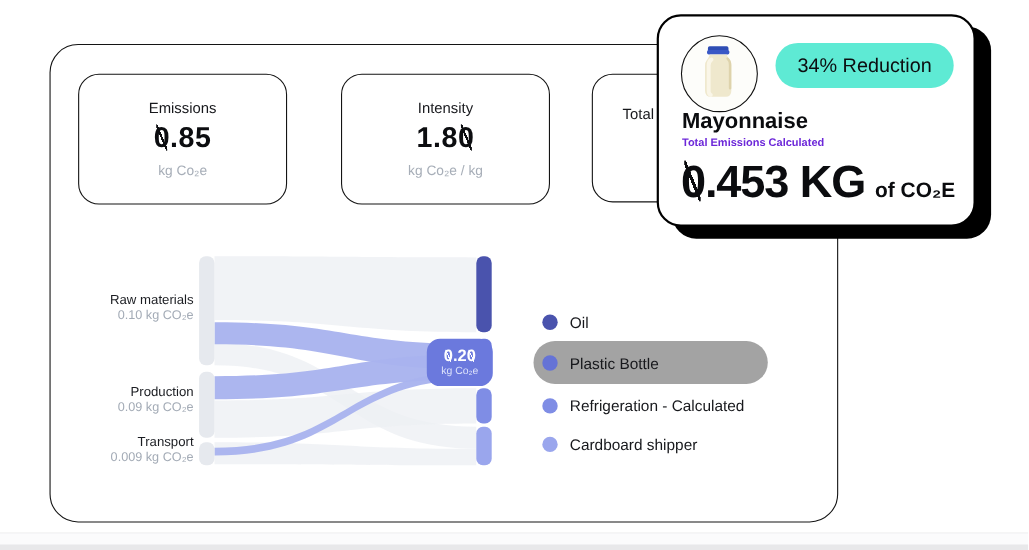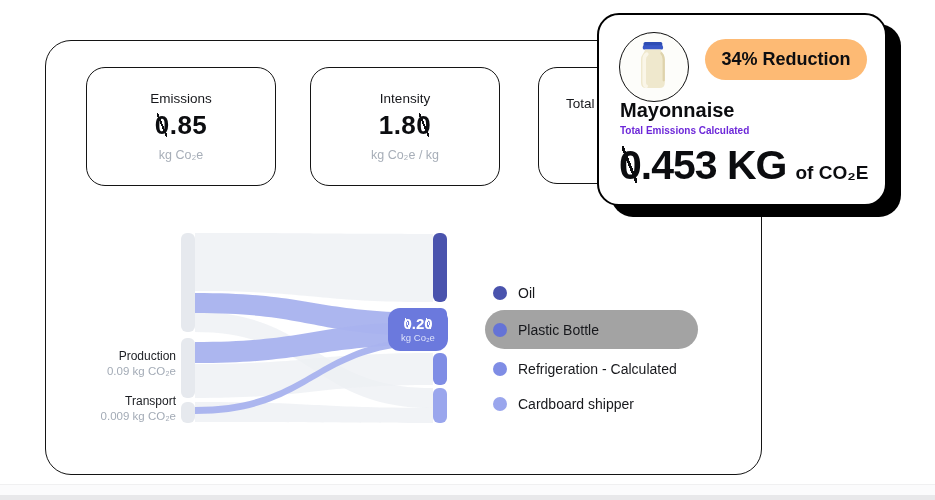--- a/index.html
+++ b/index.html
@@ -43,43 +43,43 @@
   .legend-row .legend-text{font-size:14px;color:#17181c;margin-left:11px;white-space:nowrap;}
   .legend-row.active{width:213px;height:39px;border-radius:20px;background:#a3a3a3;}
   .dot-0{background:#4a53ad;} .dot-1{background:#6573d6;} .dot-2{background:#7f8de5;} .dot-3{background:#9aa6ed;}
 
   
   .product-card{position:absolute;left:597px;top:13px;width:286px;height:189px;background:#fff;
                 border:2px solid #000;border-radius:22px;box-shadow:14px 11px 0 0 #000;z-index:10;}
   .jar-circle{position:absolute;left:20px;top:17px;width:68px;height:68px;border-radius:50%;
               border:1.5px solid #111;background:#fdfdfa;overflow:hidden;}
   .reduction-pill{position:absolute;left:106px;top:24px;width:162px;height:41px;border-radius:21px;
-                  background:#fdba74;display:flex;align-items:center;justify-content:center;
-                  font-size:18px;color:#0c0d10;font-weight:bold;}
+                  background:#5eead4;display:flex;align-items:center;justify-content:center;
+                  font-size:18px;color:#0c0d10;}
   .product-name{position:absolute;left:21px;top:84px;font-size:20px;font-weight:700;color:#0b0c0f;}
   .product-subtitle{position:absolute;left:21px;top:110px;font-size:10px;color:#6d28d9;font-weight:bold;}
   .product-total{position:absolute;left:20px;top:127px;display:flex;align-items:baseline;gap:9px;text-align:center;}
   .product-value{font-size:41px;font-weight:600;letter-spacing:-1px;color:#0b0c0f;}
   .product-suffix{font-size:19px;font-weight:700;color:#0b0c0f;}
 
   
   .footer-strip{position:absolute;left:0;right:0;top:484px;bottom:0;background:#fbfbfc;
                 border-top:1px solid #f0f0f1;z-index:5;}
   .footer-bar{position:absolute;left:0;right:0;bottom:0;height:5px;background:#e8e8ea;}
 
   .sankey-svg{position:absolute;left:0;top:0;}
 </style>
 </head>
 <body>
 
 <div class="page">
 
   <div class="main-card"></div>
 
-  <div class="stat-card" style="left:86px;">
+  <div class="stat-card" style="left:71px;">
     <div class="stat-label">Emissions</div>
     <div class="stat-value sz"><span class="z0">0</span>.85</div>
     <div class="stat-unit">kg Co₂e</div>
   </div>
   <div class="stat-card" style="left:310px;">
     <div class="stat-label">Intensity</div>
     <div class="stat-value sz">1.8<span class="z0">0</span></div>
     <div class="stat-unit">kg Co₂e / kg</div>
   </div>
   <div class="stat-card cut" style="left:538px;height:115px;">
@@ -104,20 +104,24 @@
     <rect x="181" y="233" width="14" height="99" rx="6" fill="#e6e9ee"></rect>
     <rect x="181" y="338" width="14" height="60" rx="6" fill="#e6e9ee"></rect>
     <rect x="181" y="402" width="14" height="21" rx="6" fill="#e6e9ee"></rect>
 
     <rect x="433" y="233" width="14" height="69" rx="6" fill="#4a53ad"></rect>
     <rect x="433" y="308" width="14" height="37" rx="6" fill="#6b79dd"></rect>
     <rect x="433" y="353" width="14" height="32" rx="6" fill="#7f8de5"></rect>
     <rect x="433" y="388" width="14" height="35" rx="6" fill="#9aa6ed"></rect>
   </svg>
 
+  <div class="stage" style="top:264px;">
+    <div class="stage-name">Raw materials</div>
+    <div class="stage-value">0.10 kg CO₂e</div>
+  </div>
   <div class="stage" style="top:348px;">
     <div class="stage-name">Production</div>
     <div class="stage-value">0.09 kg CO₂e</div>
   </div>
   <div class="stage" style="top:393px;">
     <div class="stage-name">Transport</div>
     <div class="stage-value">0.009 kg CO₂e</div>
   </div>
 
   <div class="flow-badge">

